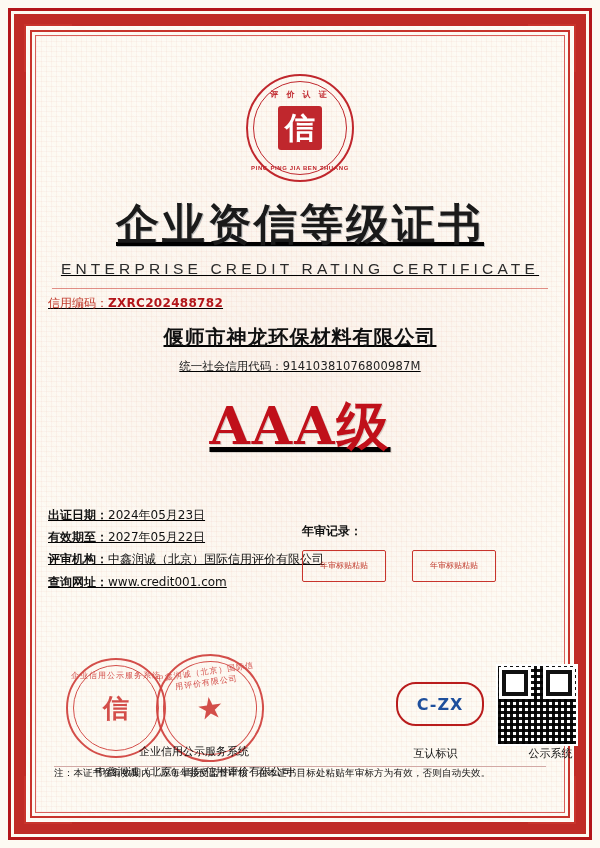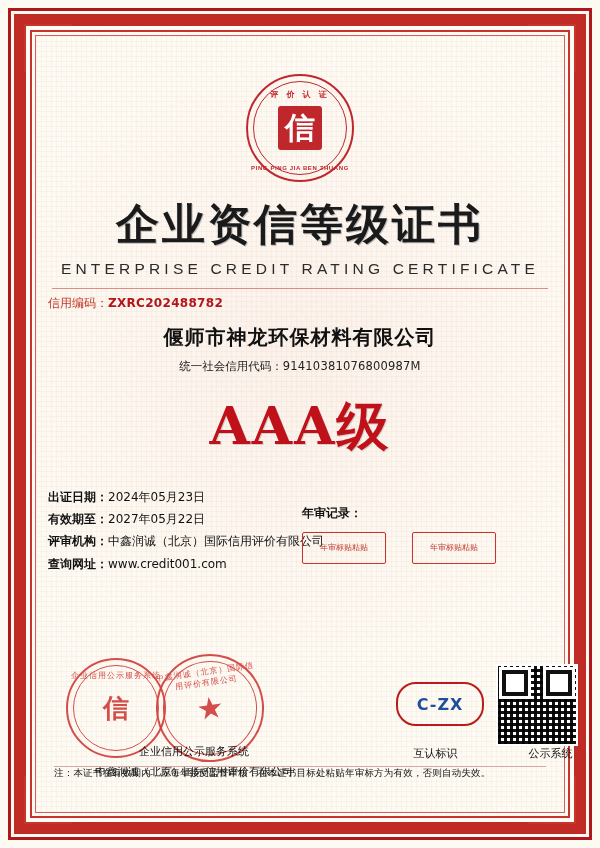--- a/index.html
+++ b/index.html
@@ -47,21 +47,21 @@
     pointer-events:none;
   }
   
   .corner{position:absolute;width:46px;height:46px;border:2px solid #c8342c;}
   .c-tl{left:24px;top:24px;border-right:none;border-bottom:none;}
   .c-tr{right:24px;top:24px;border-left:none;border-bottom:none;}
   .c-bl{left:24px;bottom:24px;border-right:none;border-top:none;}
   .c-br{right:24px;bottom:24px;border-left:none;border-top:none;}
 
   
-  .content{position:absolute;left:48px;top:44px;right:48px;bottom:44px;}
+  .content{position:absolute;left:48px;top:44px;right:48px;bottom:44px;text-decoration:underline;}
 
   
   .logo-wrap{display:flex;justify-content:center;margin-top:30px;}
   .logo{position:relative;width:108px;height:108px;}
   .logo .ring{
     position:absolute;inset:0;border-radius:50%;
     border:2px solid #c0272d;
   }
   .logo .ring2{
     position:absolute;inset:7px;border-radius:50%;
@@ -122,21 +122,21 @@
   }
 
   .grade{
     text-align:center;margin-top:18px;
     font-family:"DejaVu Serif",serif;font-weight:bold;
     font-size:52px;color:#c0101a;letter-spacing:2px;
     text-shadow:1px 1px 0 rgba(0,0,0,.15);
   }
 
   .info{
-    margin-top:24px;position:relative;font-size:12px;color:#111;
+    margin-top:42px;position:relative;font-size:12px;color:#111;
     font-family:"DejaVu Sans",sans-serif;line-height:1.85;
   }
   .info .row{white-space:nowrap;}
   .info .k{font-weight:bold;}
   .annual{
     position:absolute;right:0;top:16px;width:250px;
   }
   .annual .ttl{font-weight:bold;font-size:12px;margin-bottom:8px;}
   .stamp-boxes{display:flex;gap:26px;}
   .stamp-box{

